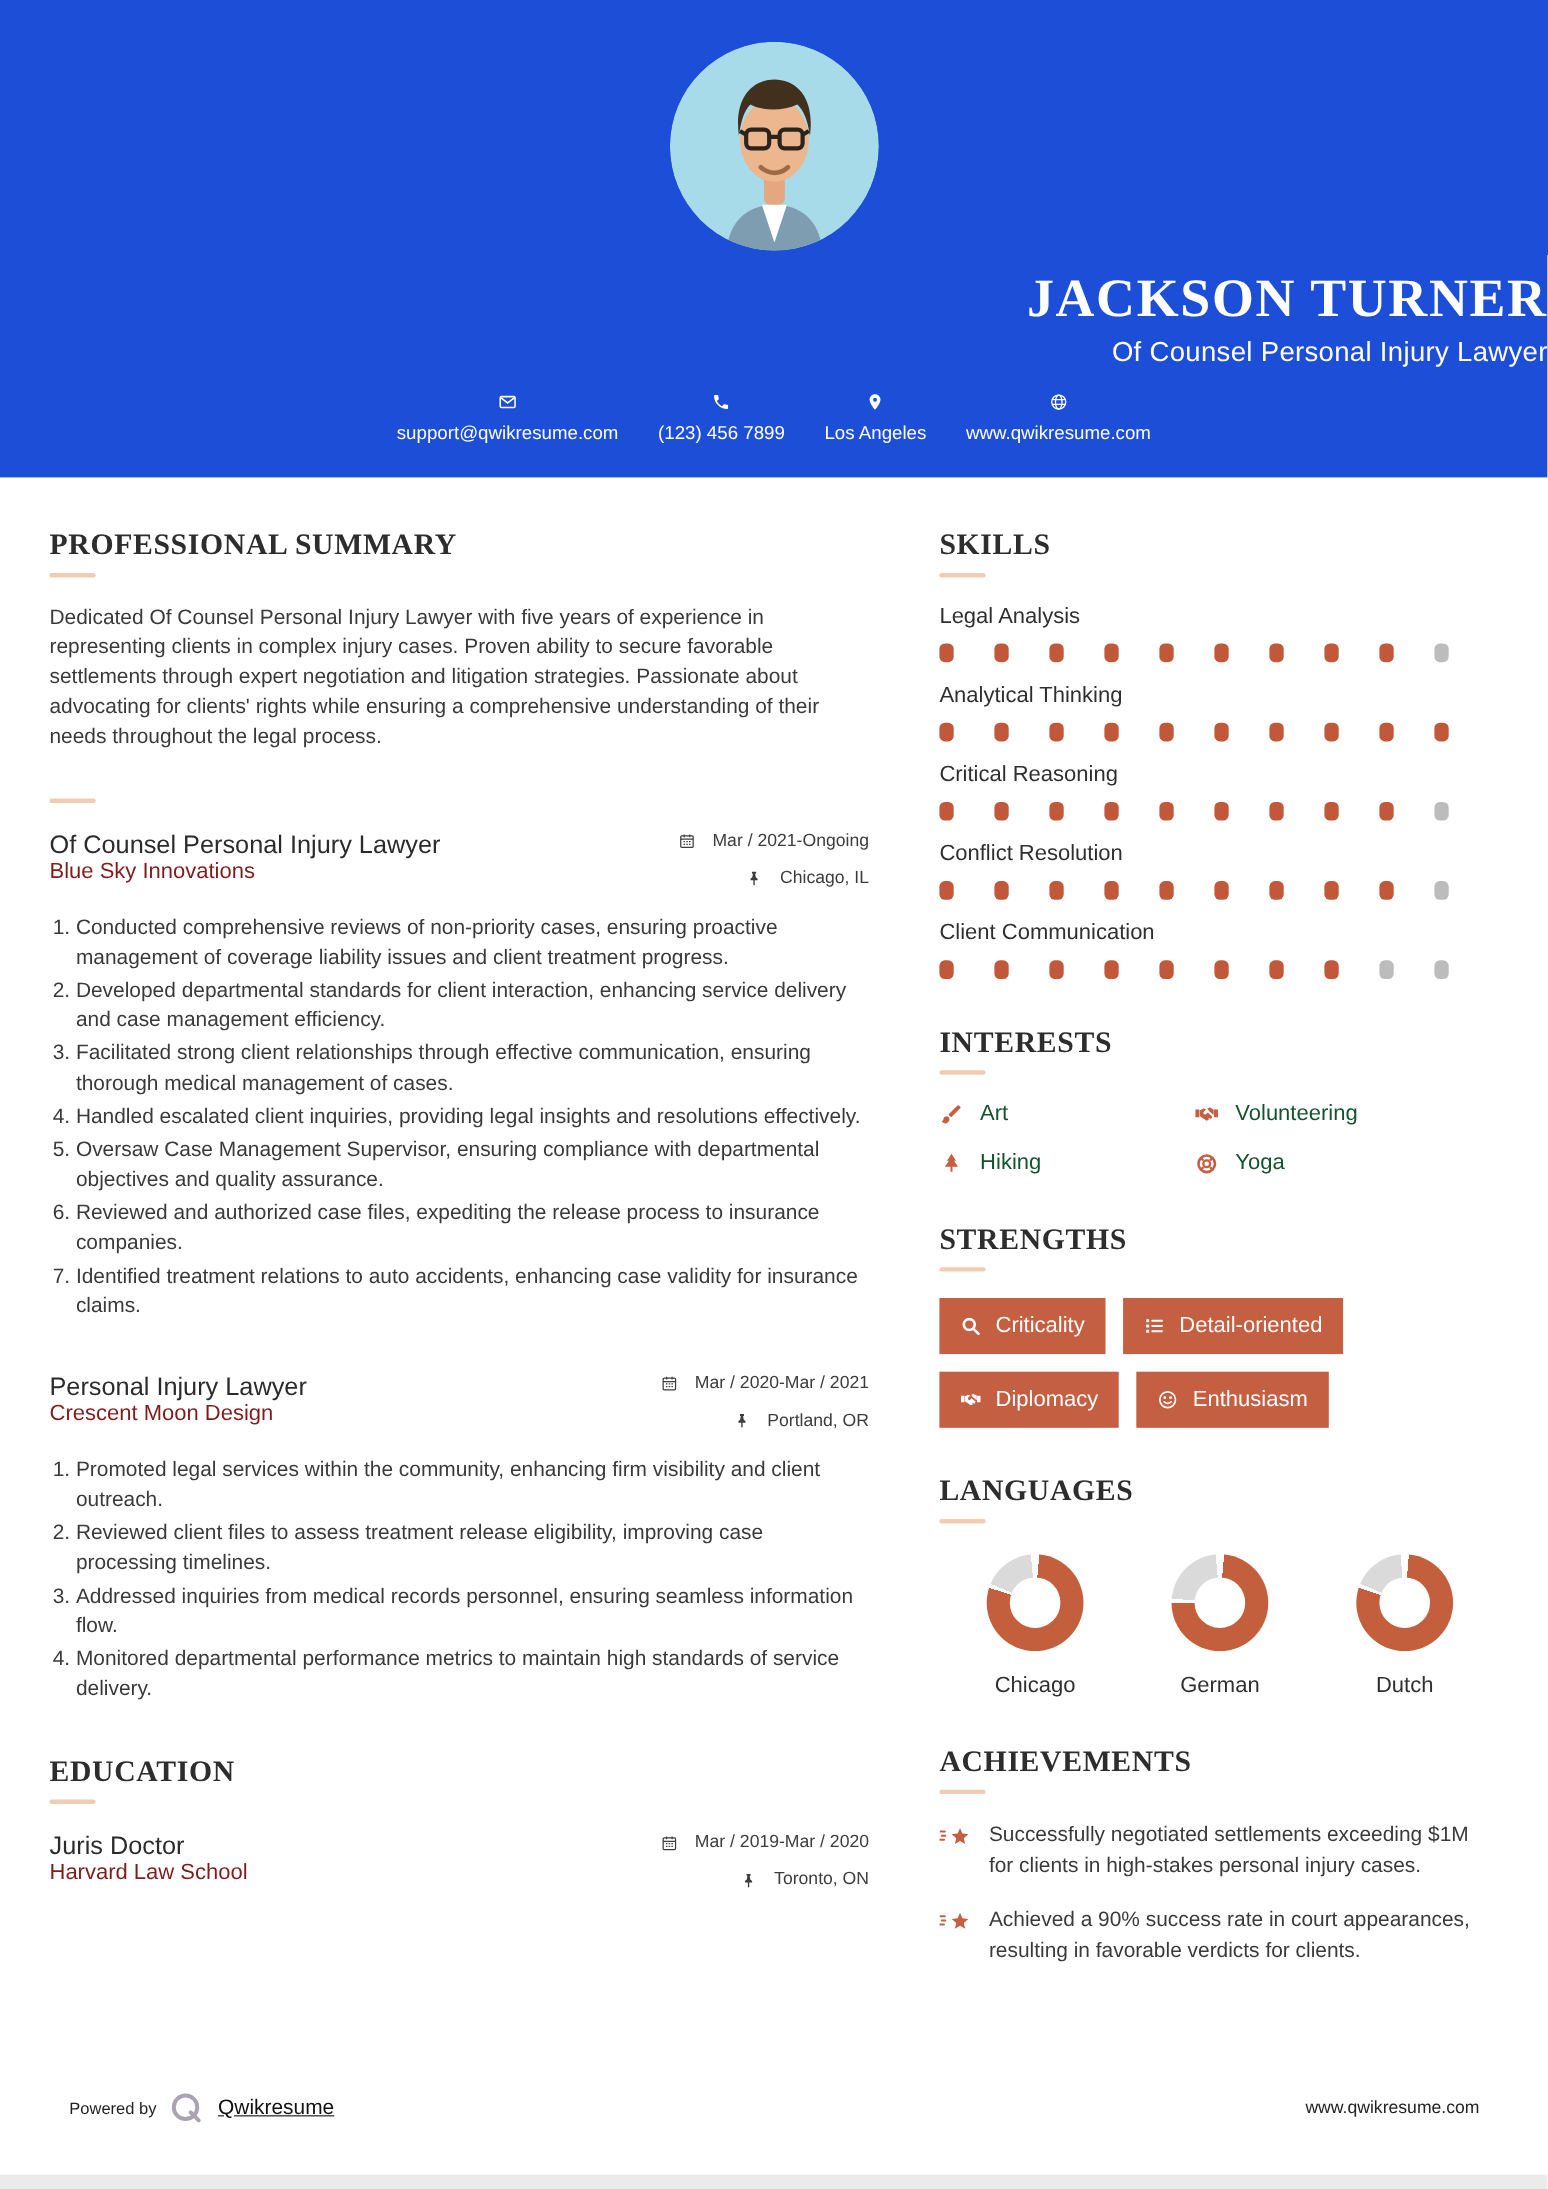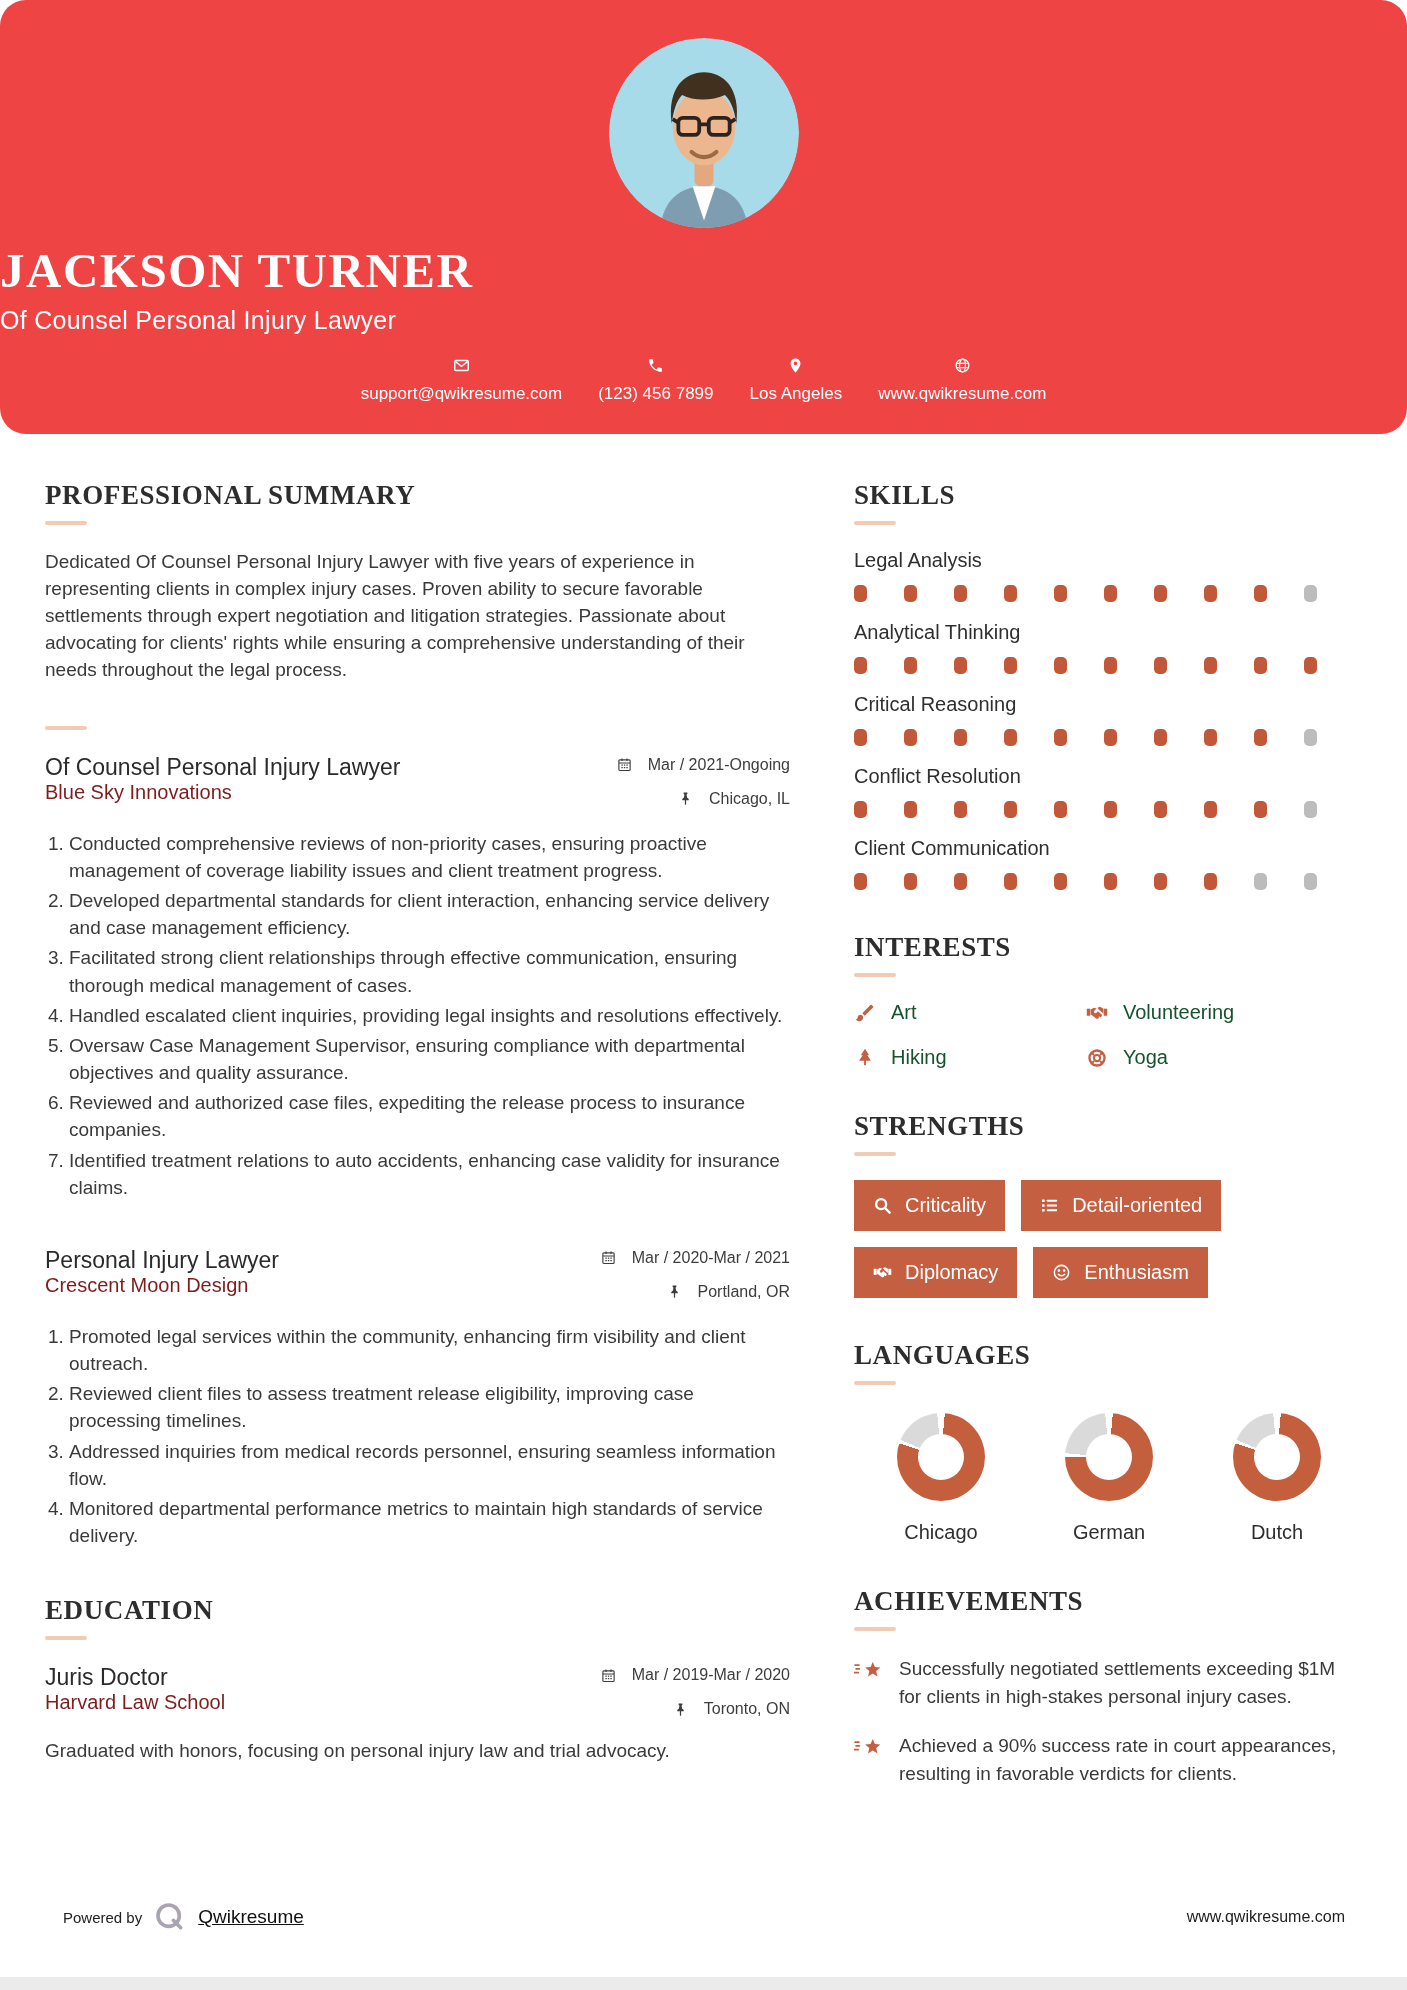--- a/index.html
+++ b/index.html
@@ -1,21 +1,21 @@
 <!DOCTYPE html>
 <html><head>
 <meta charset="utf-8">
 <style>
   * { margin:0; padding:0; box-sizing:border-box; }
   html,body { background:#fff; }
   body { font-family:"Liberation Sans","DejaVu Sans",sans-serif; width:1407px; }
   .page { width:1407px; height:1990px; display:flex; flex-direction:column; overflow:hidden; background:#fff; }
 
   
-  .hdr { background:#ef4444; text-align:left; padding:38px 0 30px;border-radius:26px; }
+  .hdr { background:#1d4ed8; text-align:right; padding:38px 0 30px; }
   .avatar { width:190px; height:190px; border-radius:50%; margin:0 auto; overflow:hidden; }
   .avatar svg { display:block; width:100%; height:100%; }
   .person-name { font-family:"Liberation Serif","DejaVu Serif",serif; font-weight:700; font-size:49px; letter-spacing:1.5px; color:#ffffff; margin-top:14px; }
   .person-title { font-size:25px; color:#ffffff; margin-top:7px; font-weight:400; letter-spacing:.3px; }
   .contact { display:flex; justify-content:center; align-items:center; gap:36px; margin-top:22px; color:#fff; font-size:17px; }
   .c-item { display:inline-flex; align-items:center; gap:10px; color:#fff; text-decoration:none;flex-direction:column; }
   .icn { display:inline-block; }
   .icn svg { display:block; width:100%; height:100%; }
   .c-item .icn { width:17px; height:17px; color:#fff; }
 
@@ -262,21 +262,20 @@
       <div class="meta-line">
                     <span class="icn">
                       <svg viewBox="0 0 24 24" fill="currentColor">
                         <path d="M9 2.5h6v2.2l-1.3 1 .8 4.8 2.7 2.2V14.9h-4.2v6.3l-1 1.3-1-1.3v-6.3H6.8v-2.2l2.7-2.2.8-4.8-1.3-1z"></path>
                       </svg>
                     </span>
                     <span>Toronto, ON</span>
                   </div>
     </div>
   </div>
-    <p class="body-text edu-note">Graduated with honors, focusing on personal injury law and trial advocacy.</p>
   </article>
           </div>
       </div>
 
     </section>
 
     <aside class="col-right">
 
       <div class="sec">
         <h2 class="sec-h">SKILLS</h2>

